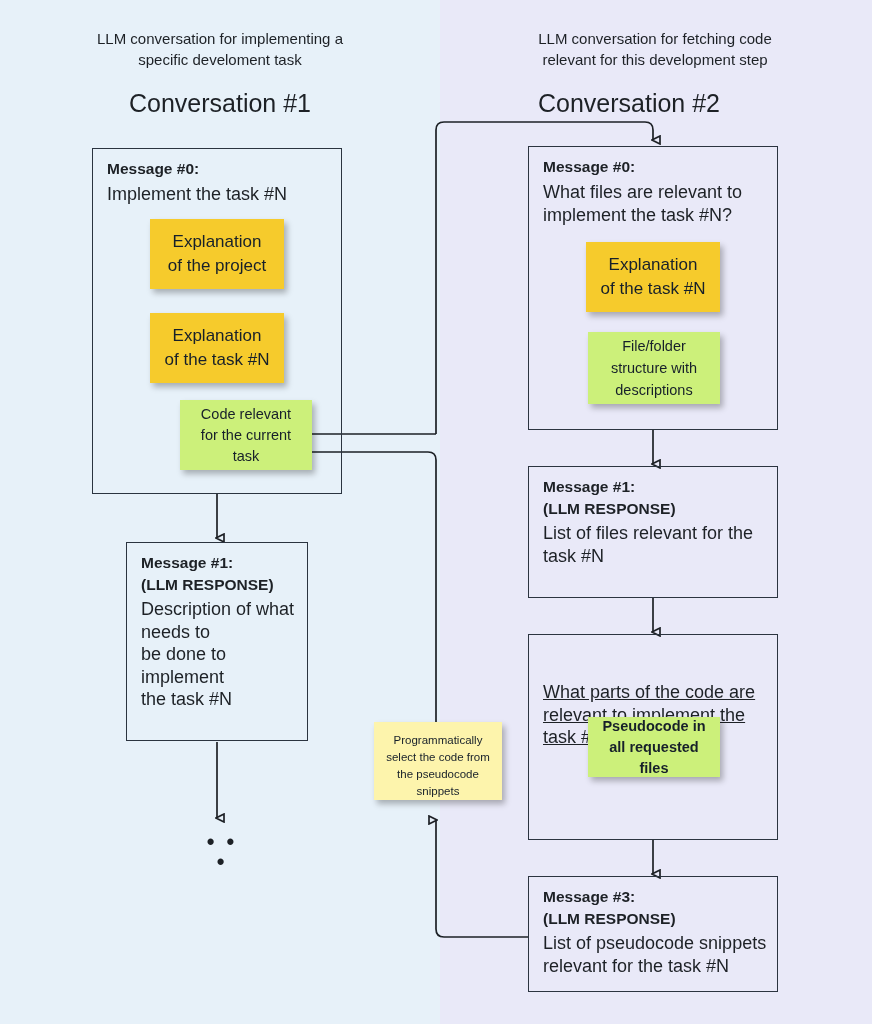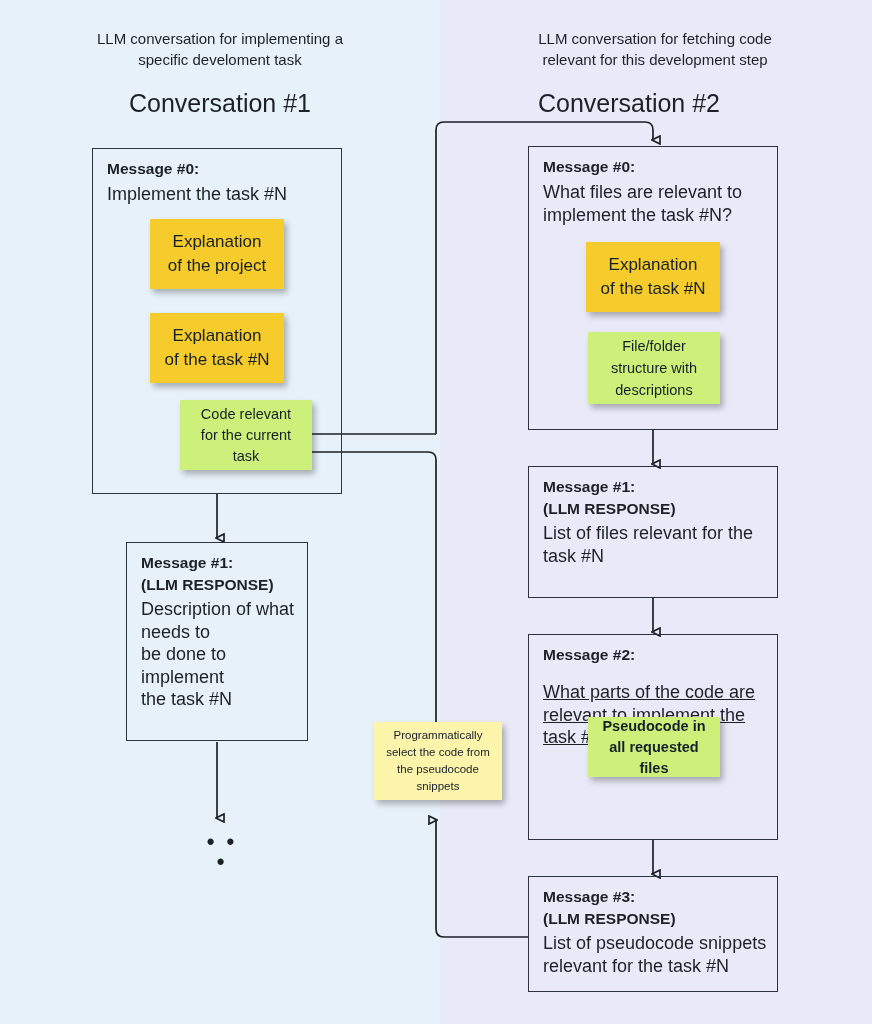--- a/index.html
+++ b/index.html
@@ -37,21 +37,21 @@
 
   .note{
     position:absolute;box-sizing:border-box;
     display:flex;align-items:center;justify-content:center;text-align:center;
     box-shadow:3px 4px 6px rgba(0,0,0,0.28);
     color:#17202a;
   }
   .note span{display:block;white-space:pre-line;}
   .note-yellow{background:#f6cb2c;}
   .note-green{background:#ccf07a;}
-  .note-paleyellow{background:#fdf4ac;}
+  .note-paleyellow{background:#fdf4ac;align-items:flex-end;}
 
   .dots{
     position:absolute;font-size:30px;line-height:20px;letter-spacing:3px;
     color:#1d2126;font-weight:bold;
   }
   svg.wires{position:absolute;left:0;top:0;width:872px;height:1024px;
     pointer-events:none;}
   svg.wires path,svg.wires line{fill:none;stroke:#1d2126;stroke-width:1.7;}
 </style>
 </head>
@@ -152,21 +152,20 @@
   </div>
 
   <div class="msgbox" style="left:528px;top:466px;width:250px;height:132px;">
     <div class="mtitle">Message #1:
 (LLM RESPONSE)</div>
     <div class="mbody" style="top:55px;">List of files relevant for the
 task #N</div>
   </div>
 
   <div class="msgbox" style="left:528px;top:634px;width:250px;height:206px;">
-    <div class="mtitle">Message #2:</div>
     <div class="mbody" style="top:46px;text-decoration:underline;">What parts of the code are
 relevant to implement the
 task #N?</div>
   </div>
   <div class="note note-green" style="left:588px;top:717px;width:132px;height:60px;font-size:14.5px;line-height:21px;font-weight:bold;">
     <span>Pseudocode in
 all requested
 files</span>
   </div>
 

